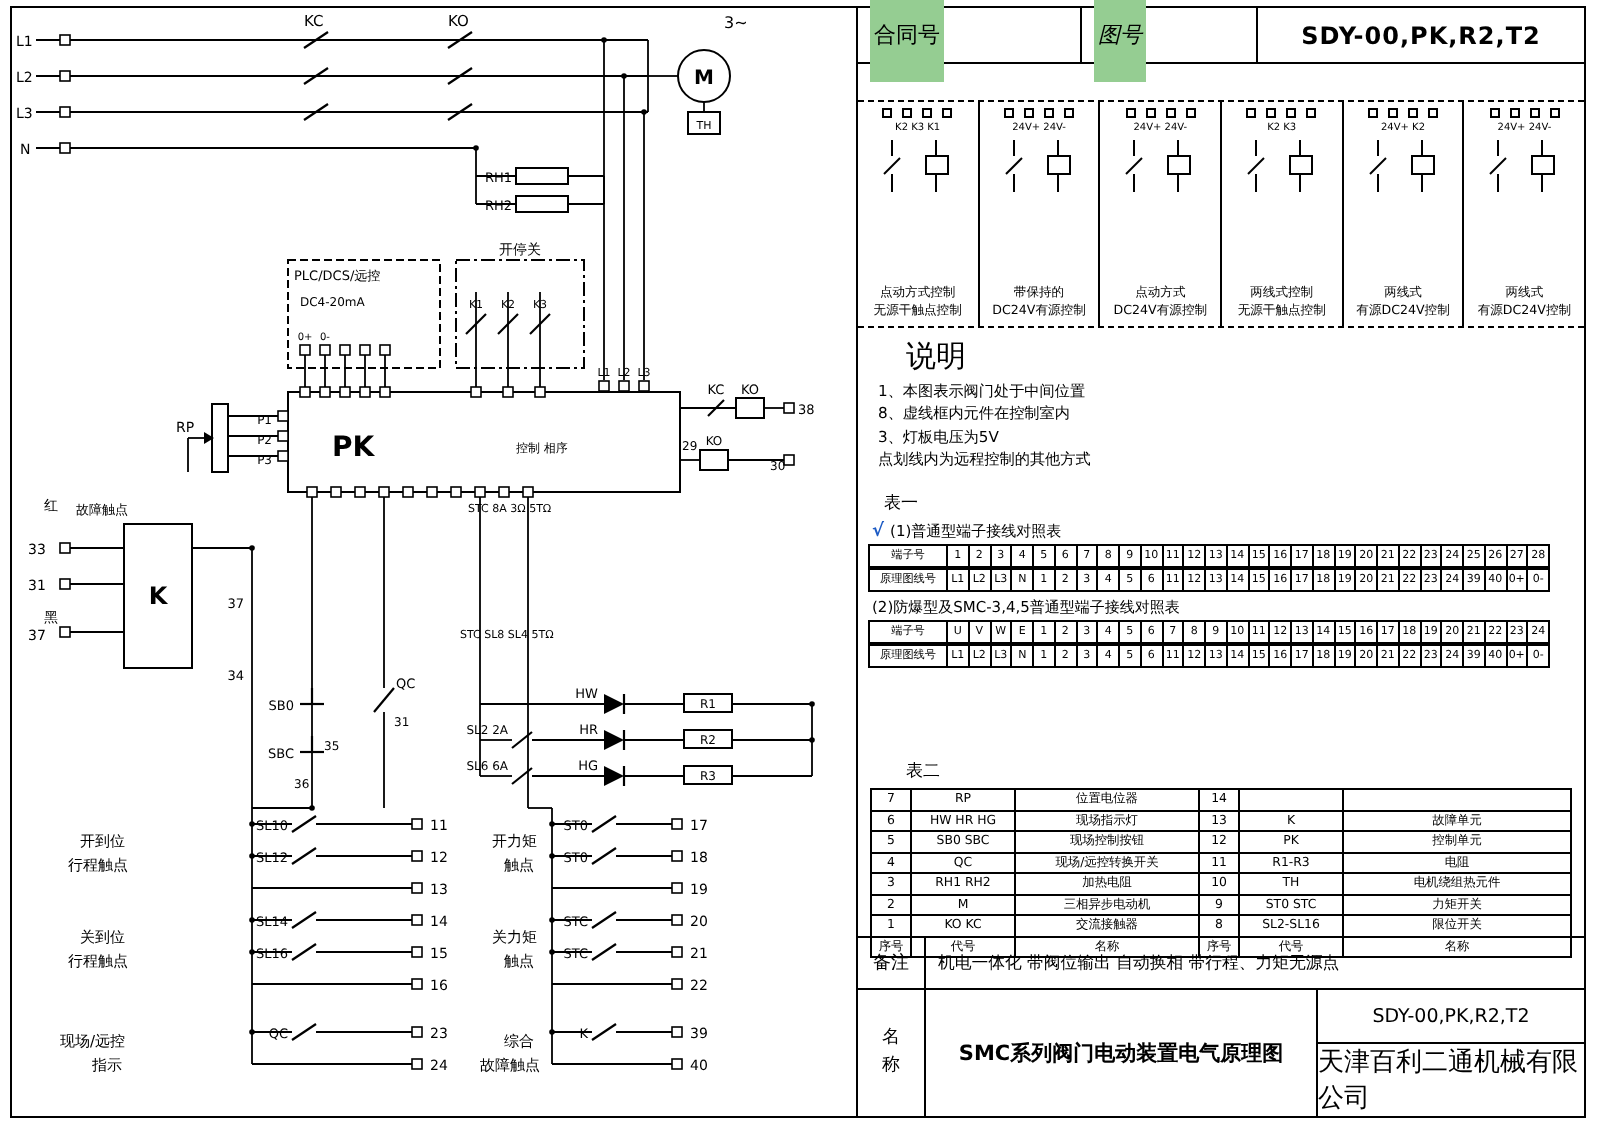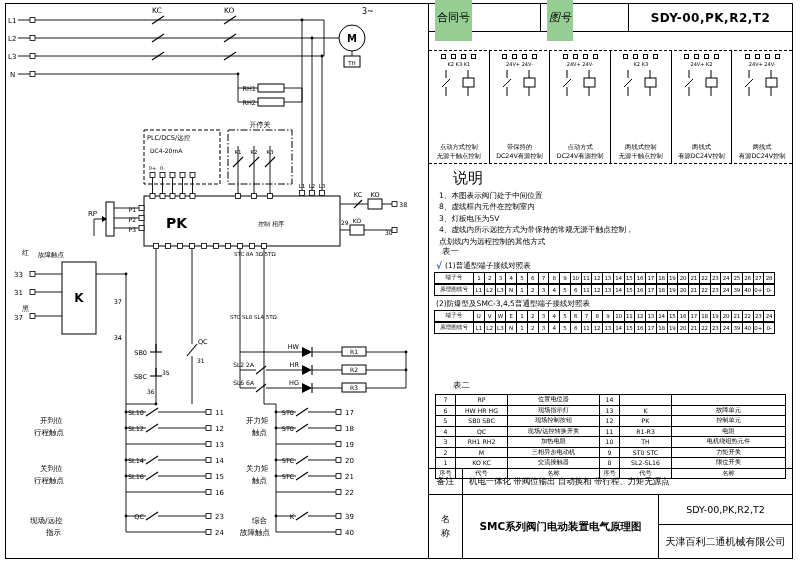--- a/index.html
+++ b/index.html
@@ -53,21 +53,21 @@
   .remark .lab{width:34px;border-right:1px solid #000;display:flex;align-items:center;justify-content:center;font-size:9px;box-sizing:border-box;}
   .remark .txt{flex:1;display:flex;align-items:center;padding-left:6px;font-size:8.4px;white-space:nowrap;overflow:hidden;}
   .tb{position:absolute;top:490px;left:0;right:0;bottom:0;border-top:1.2px solid #000;display:flex;box-sizing:border-box;}
   .tb .lab{width:34px;border-right:1px solid #000;display:flex;align-items:center;justify-content:center;
     font-size:9px;line-height:1.5;box-sizing:border-box;}
   .tb .lab span{display:block;width:12px;word-break:break-all;text-align:center;}
   .tb .nm{width:196px;border-right:1px solid #000;display:flex;align-items:center;justify-content:center;
     font-size:10.5px;font-weight:bold;text-align:left;box-sizing:border-box;padding:0 4px;}
   .tb .rcol{flex:1;display:flex;flex-direction:column;}
   .tb .dn{height:30px;border-bottom:1px solid #000;display:flex;align-items:center;justify-content:center;font-size:9.5px;box-sizing:border-box;}
-  .tb .co{flex:1;display:flex;align-items:center;justify-content:center;font-size:10px;}
+  .tb .co{flex:1;display:flex;align-items:center;justify-content:center;font-size:13px;}
 </style>
 </head>
 <body>
 
 <div class="canvas">
   <div class="sheet">
 
     <svg id="schsvg" width="420" height="553" viewBox="0 0 420 553">
         <g>
           <line x1="12" y1="16" x2="318" y2="16" class="w"></line>
@@ -522,21 +522,20 @@
             </div>
           </div>
         </div>
 
       <div class="notes">
         <div class="notes-title">说明</div>
         <div id="notes-list">
             <div class="note">1、本图表示阀门处于中间位置</div>
             <div class="note">8、虚线框内元件在控制室内</div>
             <div class="note">3、灯板电压为5V</div>
-            <div class="note">4、虚线内所示远控方式为带保持的常规无源干触点控制，</div>
             <div class="note cont">点划线内为远程控制的其他方式</div>
           </div>
       </div>
 
       <div class="t1">
         <div class="t1-title">表一</div>
         <div class="sub">
           <span class="check">√</span>
           <span>(1)普通型端子接线对照表</span>
         </div>

